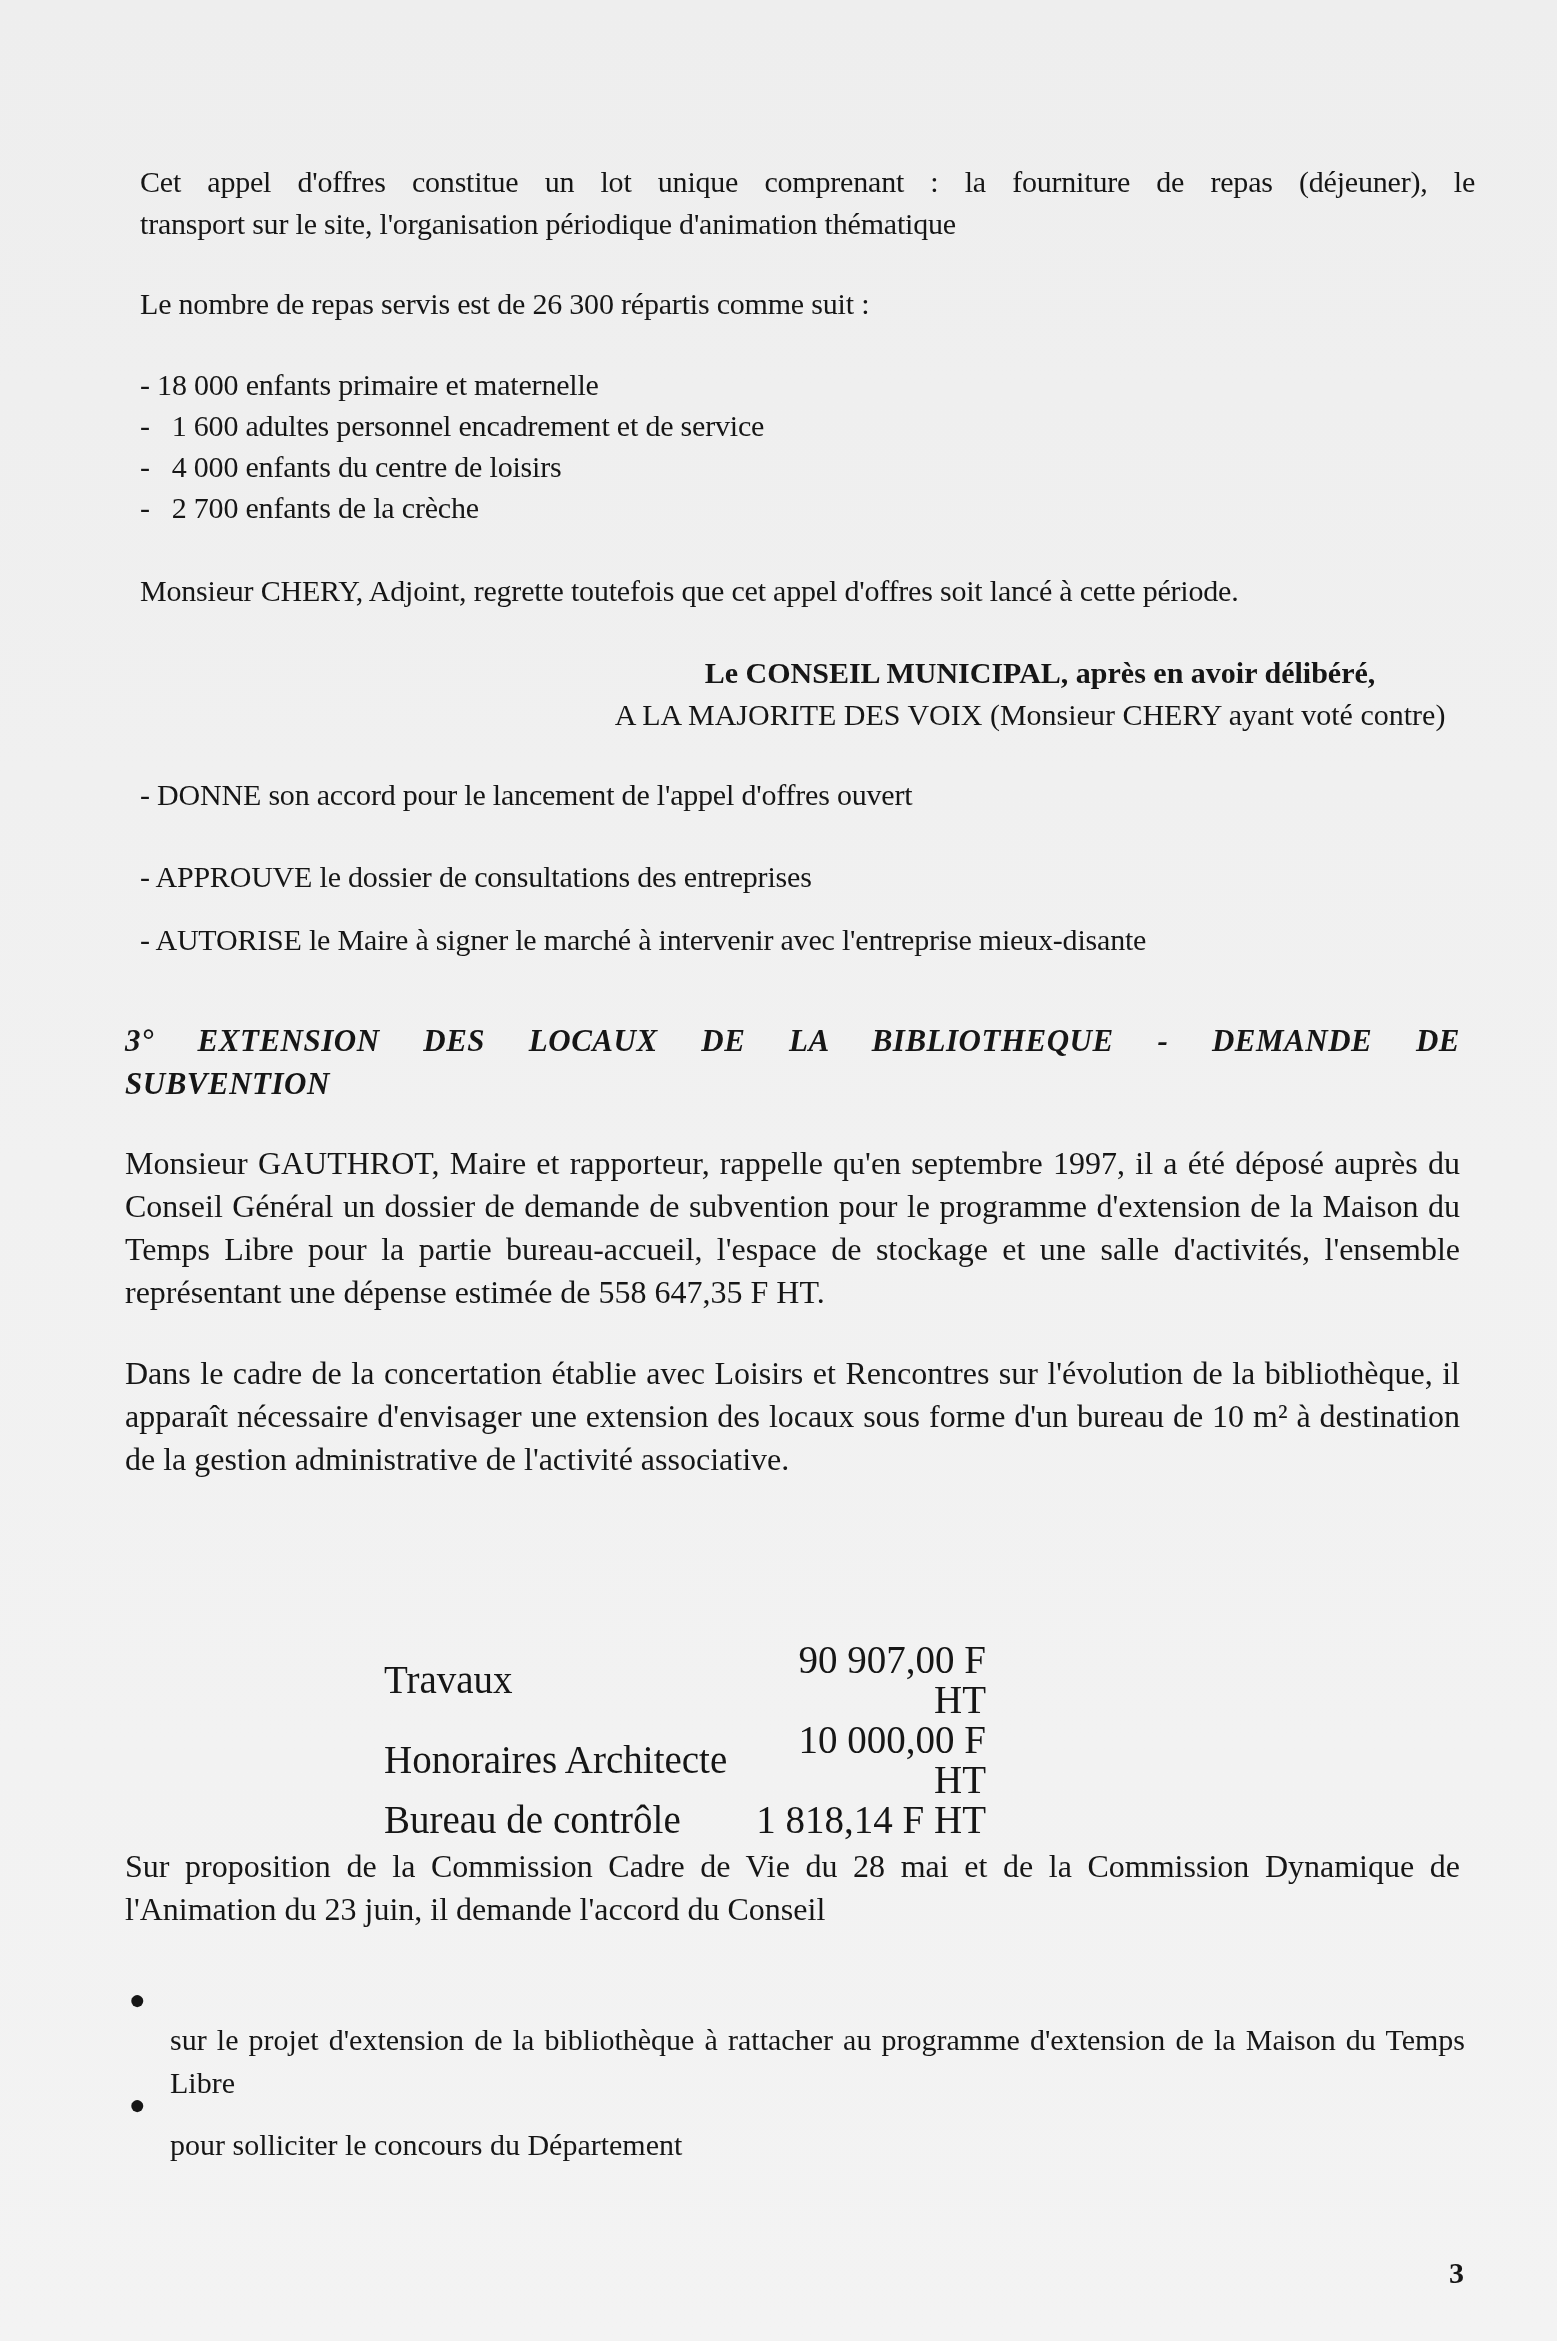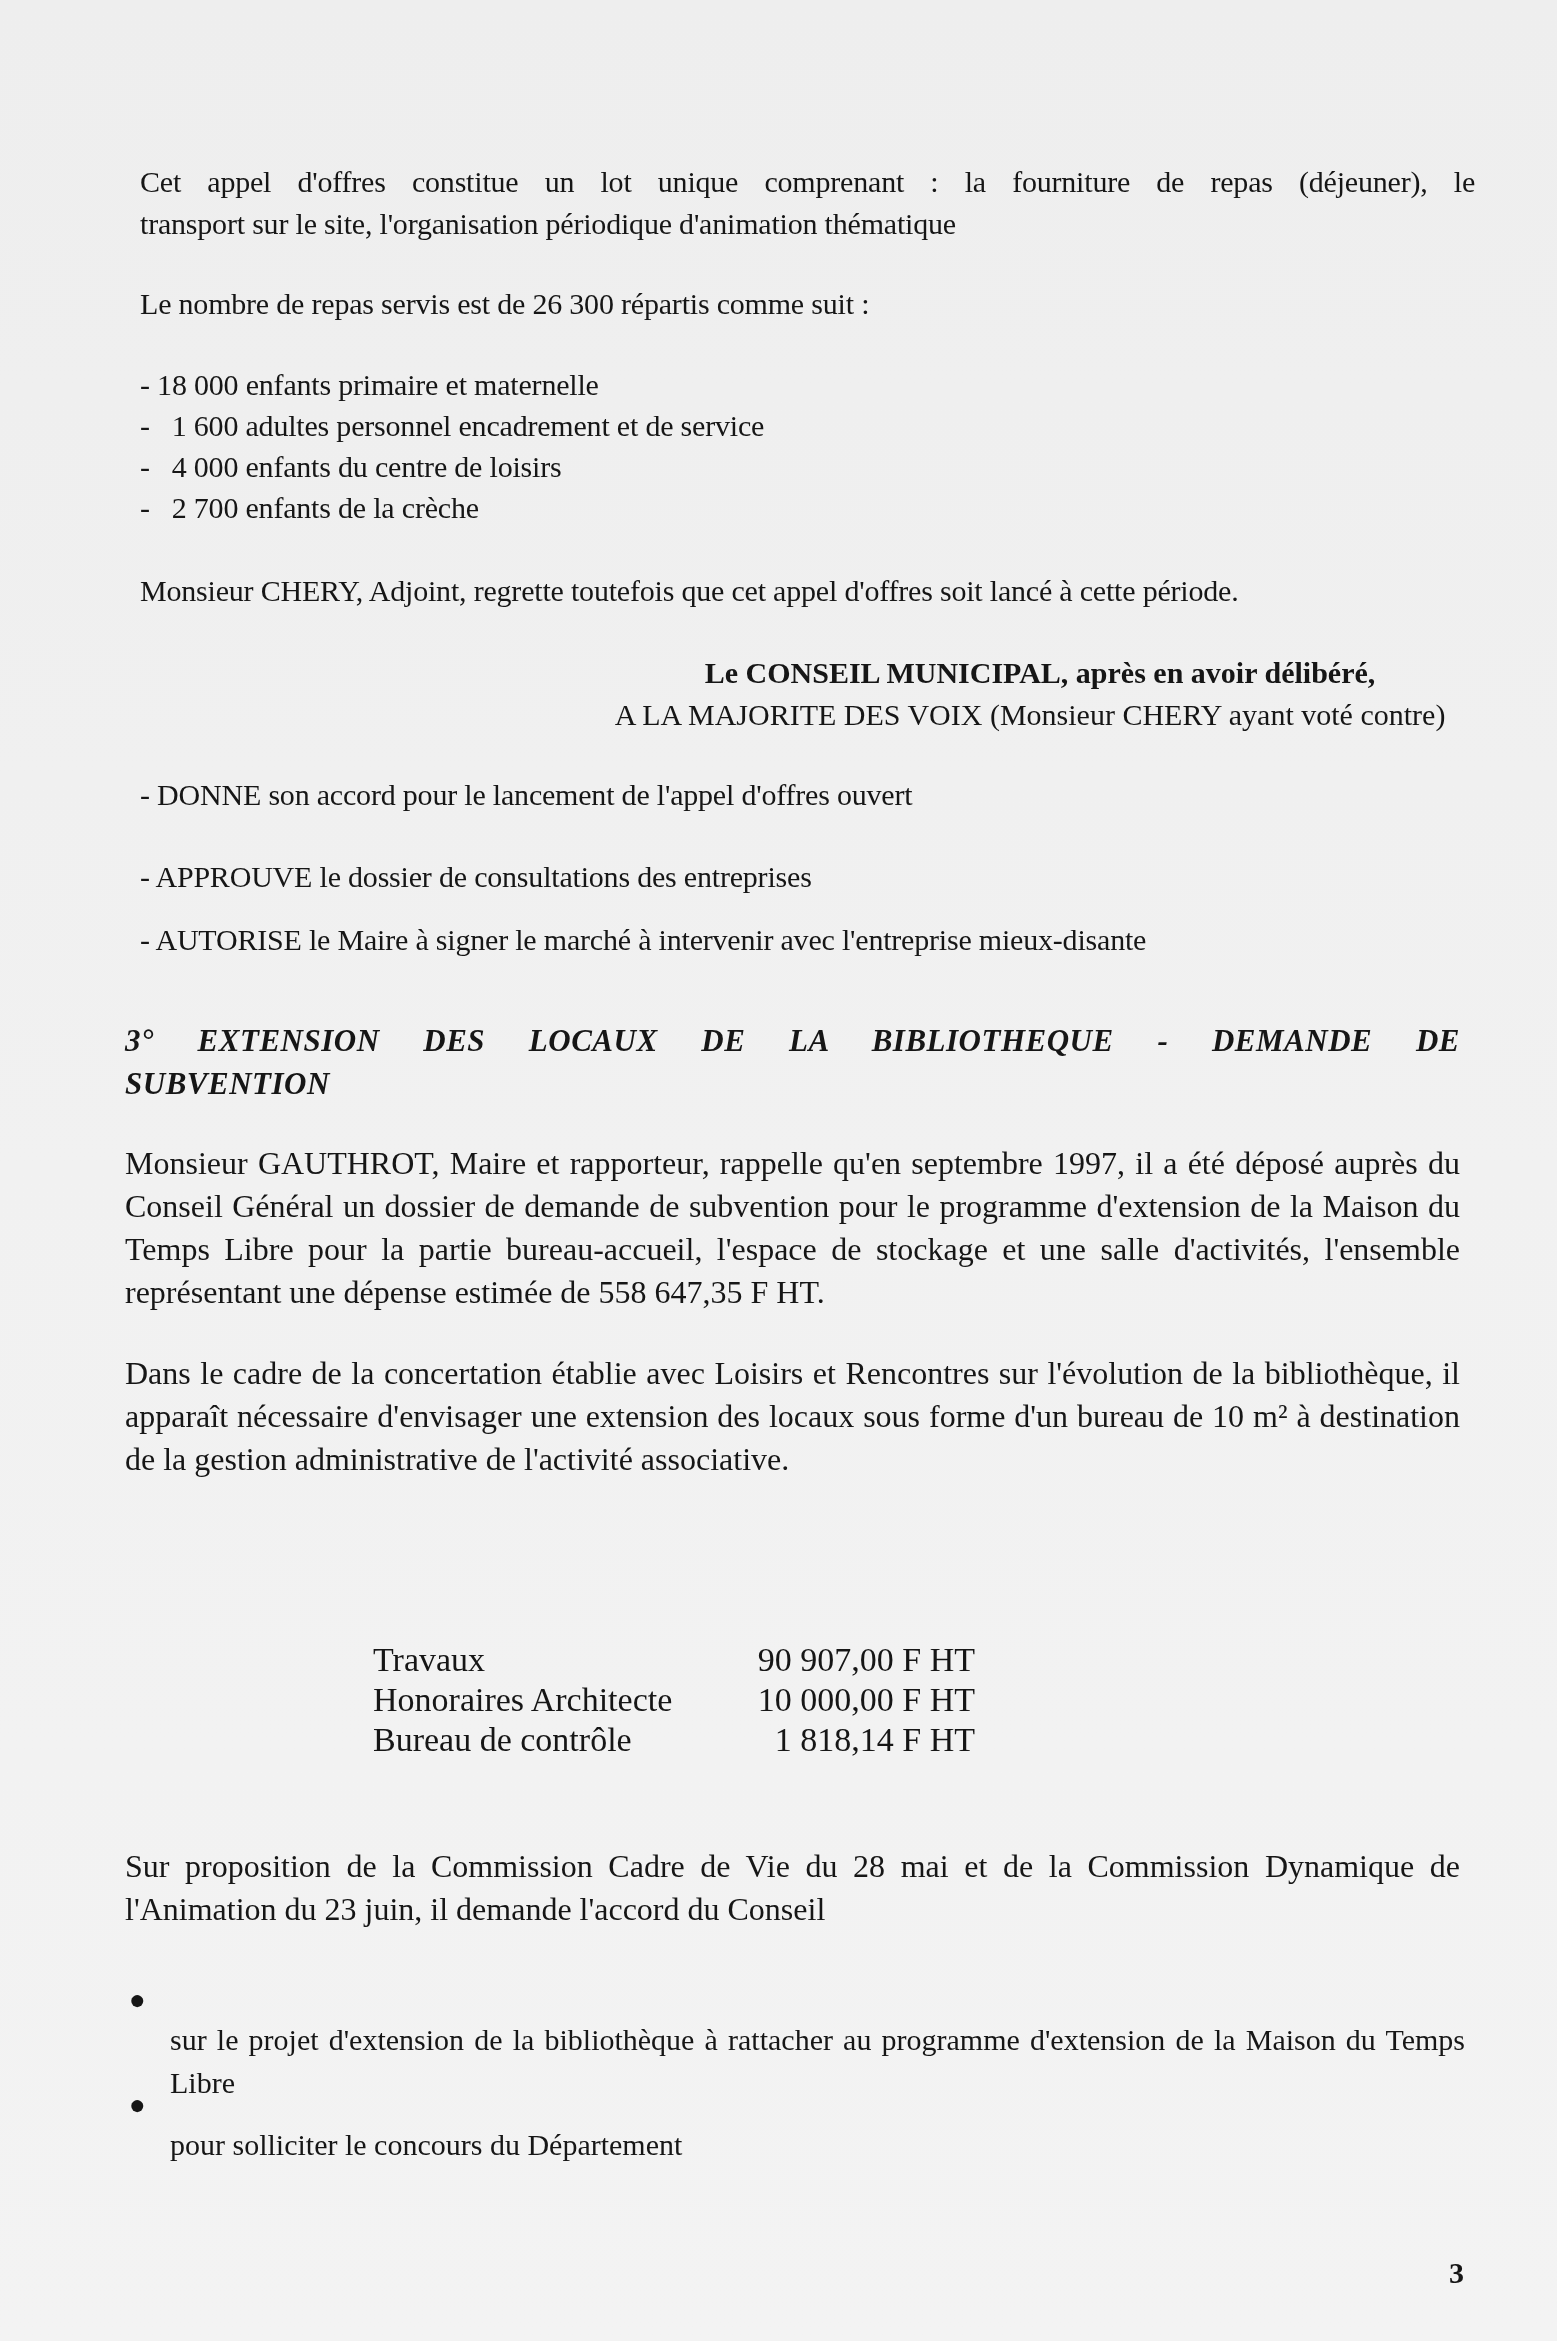--- a/index.html
+++ b/index.html
@@ -50,24 +50,24 @@
   .center-block {
     position: absolute;
     left: 540px;
     width: 980px;
     font-size: 30px;
     line-height: 42px;
     text-align: center;
   }
   .cost-table {
     position: absolute;
-    left: 373px;
+    left: 384px;
     top: 1640px;
     border-collapse: collapse;
-    font-size: 34px;
+    font-size: 39px;
   }
   .cost-table td { padding: 0; height: 40px; line-height: 40px; }
   .cost-table td.label { width: 360px; }
   .cost-table td.amount { width: 242px; text-align: right; }
   .bullet {
     position: absolute;
     left: 125px;
     width: 1340px;
     font-size: 30px;
     line-height: 43px;

